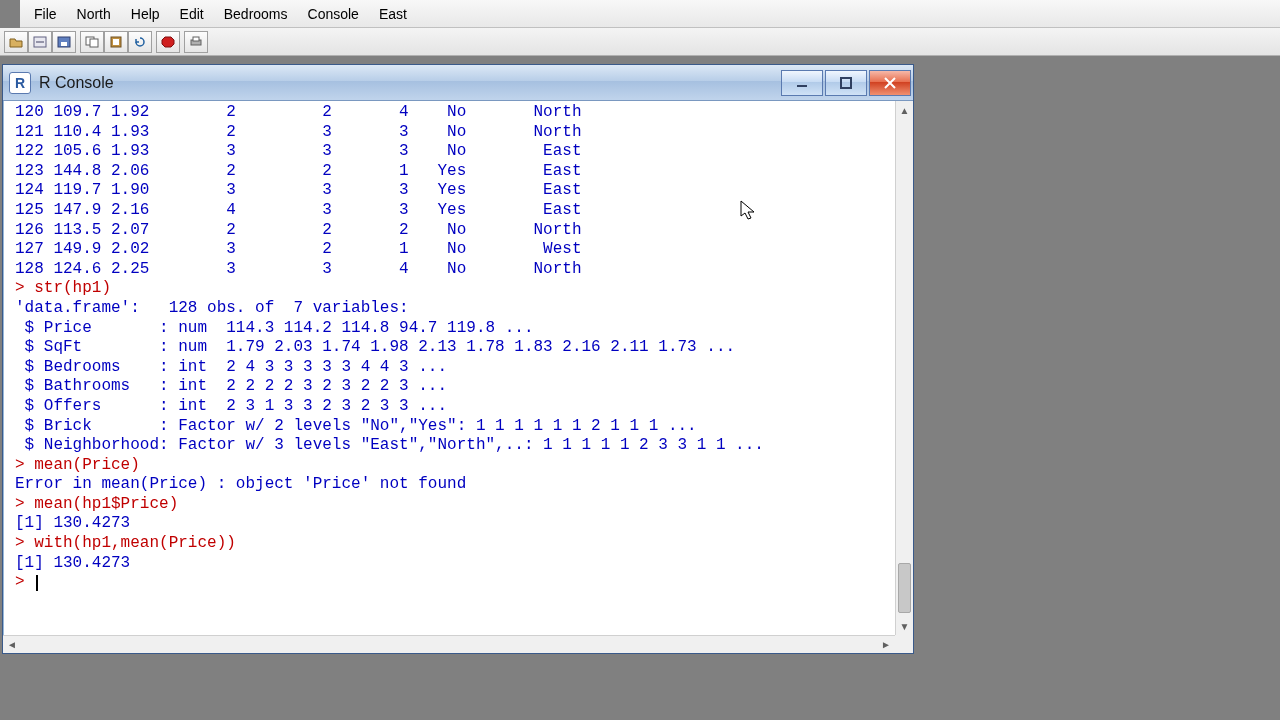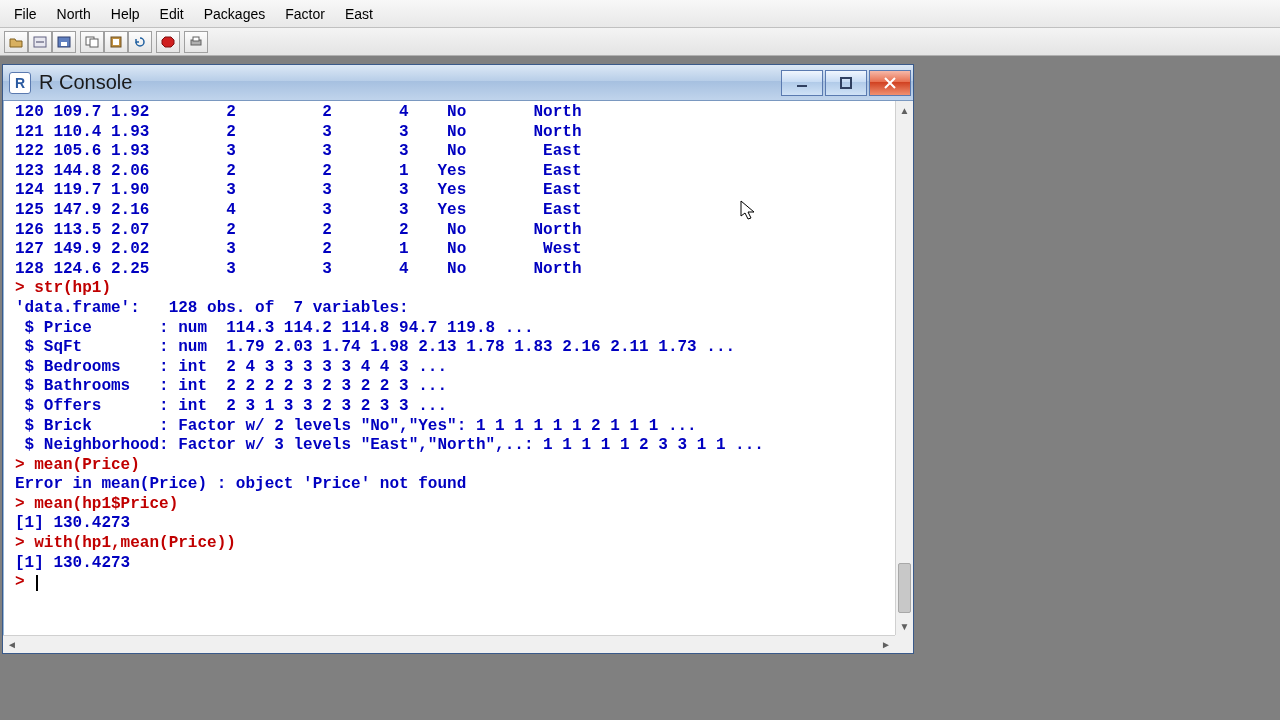--- a/index.html
+++ b/index.html
@@ -12,20 +12,21 @@
   position: relative;
 }
 .menubar {
   background: linear-gradient(to bottom, #f8f8f8, #e8e8e8);
   border-bottom: 1px solid #c0c0c0;
   height: 28px;
   display: flex;
   align-items: center;
   padding: 0 4px;
   font-size: 14px;
+  margin-left: 20px;
 }
 .menubar .item { padding: 4px 10px; cursor: default; }
 .toolbar {
   background: linear-gradient(to bottom, #f4f4f4, #e4e4e4);
   height: 28px;
   display: flex;
   align-items: center;
   padding: 2px 4px;
   border-bottom: 1px solid #b0b0b0;
   gap: 0;
@@ -69,21 +70,21 @@
   background: #fff;
   border: 1px solid #5a7ab0;
   border-radius: 3px;
   display: flex; align-items: center; justify-content: center;
   margin-right: 8px;
   font-weight: bold;
   color: #2b5aa0;
   font-size: 14px;
 }
 .titlebar .title {
-  font-size: 20px;
+  font-size: 16px;
   color: #1a1a1a;
   flex: 1;
 }
 .titlebar .winbtn {
   width: 42px; height: 26px;
   border: 1px solid #5a7ab0;
   margin-left: 2px;
   display: flex; align-items: center; justify-content: center;
   font-family: Arial;
 }
@@ -102,21 +103,20 @@
 }
 .console-text {
   font-family: "Courier New", monospace;
   font-size: 16px;
   line-height: 19.6px;
   white-space: pre;
   padding: 2px 4px 2px 12px;
   position: absolute;
   top: 0; left: 0; right: 18px; bottom: 18px;
   overflow: hidden;
-  font-weight: bold;
 }
 .console-text .cmd { color: #c00000; }
 .console-text .out { color: #0000c0; }
 .cursor-block {
   display:inline-block;
   width: 2px; height: 16px;
   background: #000;
   vertical-align: text-bottom;
   margin-left: 2px;
 }
@@ -167,22 +167,22 @@
 }
 </style>
 </head>
 <body>
 
 <div class="menubar">
   <span class="item">File</span>
   <span class="item">North</span>
   <span class="item">Help</span>
   <span class="item">Edit</span>
-  <span class="item">Packages</span>
-  <span class="item">Factor</span>
+  <span class="item">Bedrooms</span>
+  <span class="item">Console</span>
   <span class="item">East</span>
 </div>
 
 <div class="toolbar">
   <div class="btn">
       <svg width="14" height="12">
         <path d="M1 3h5l1 2h6v6H1z" fill="#d8b060" stroke="#806020"></path>
       </svg>
     </div>
   <div class="btn">

